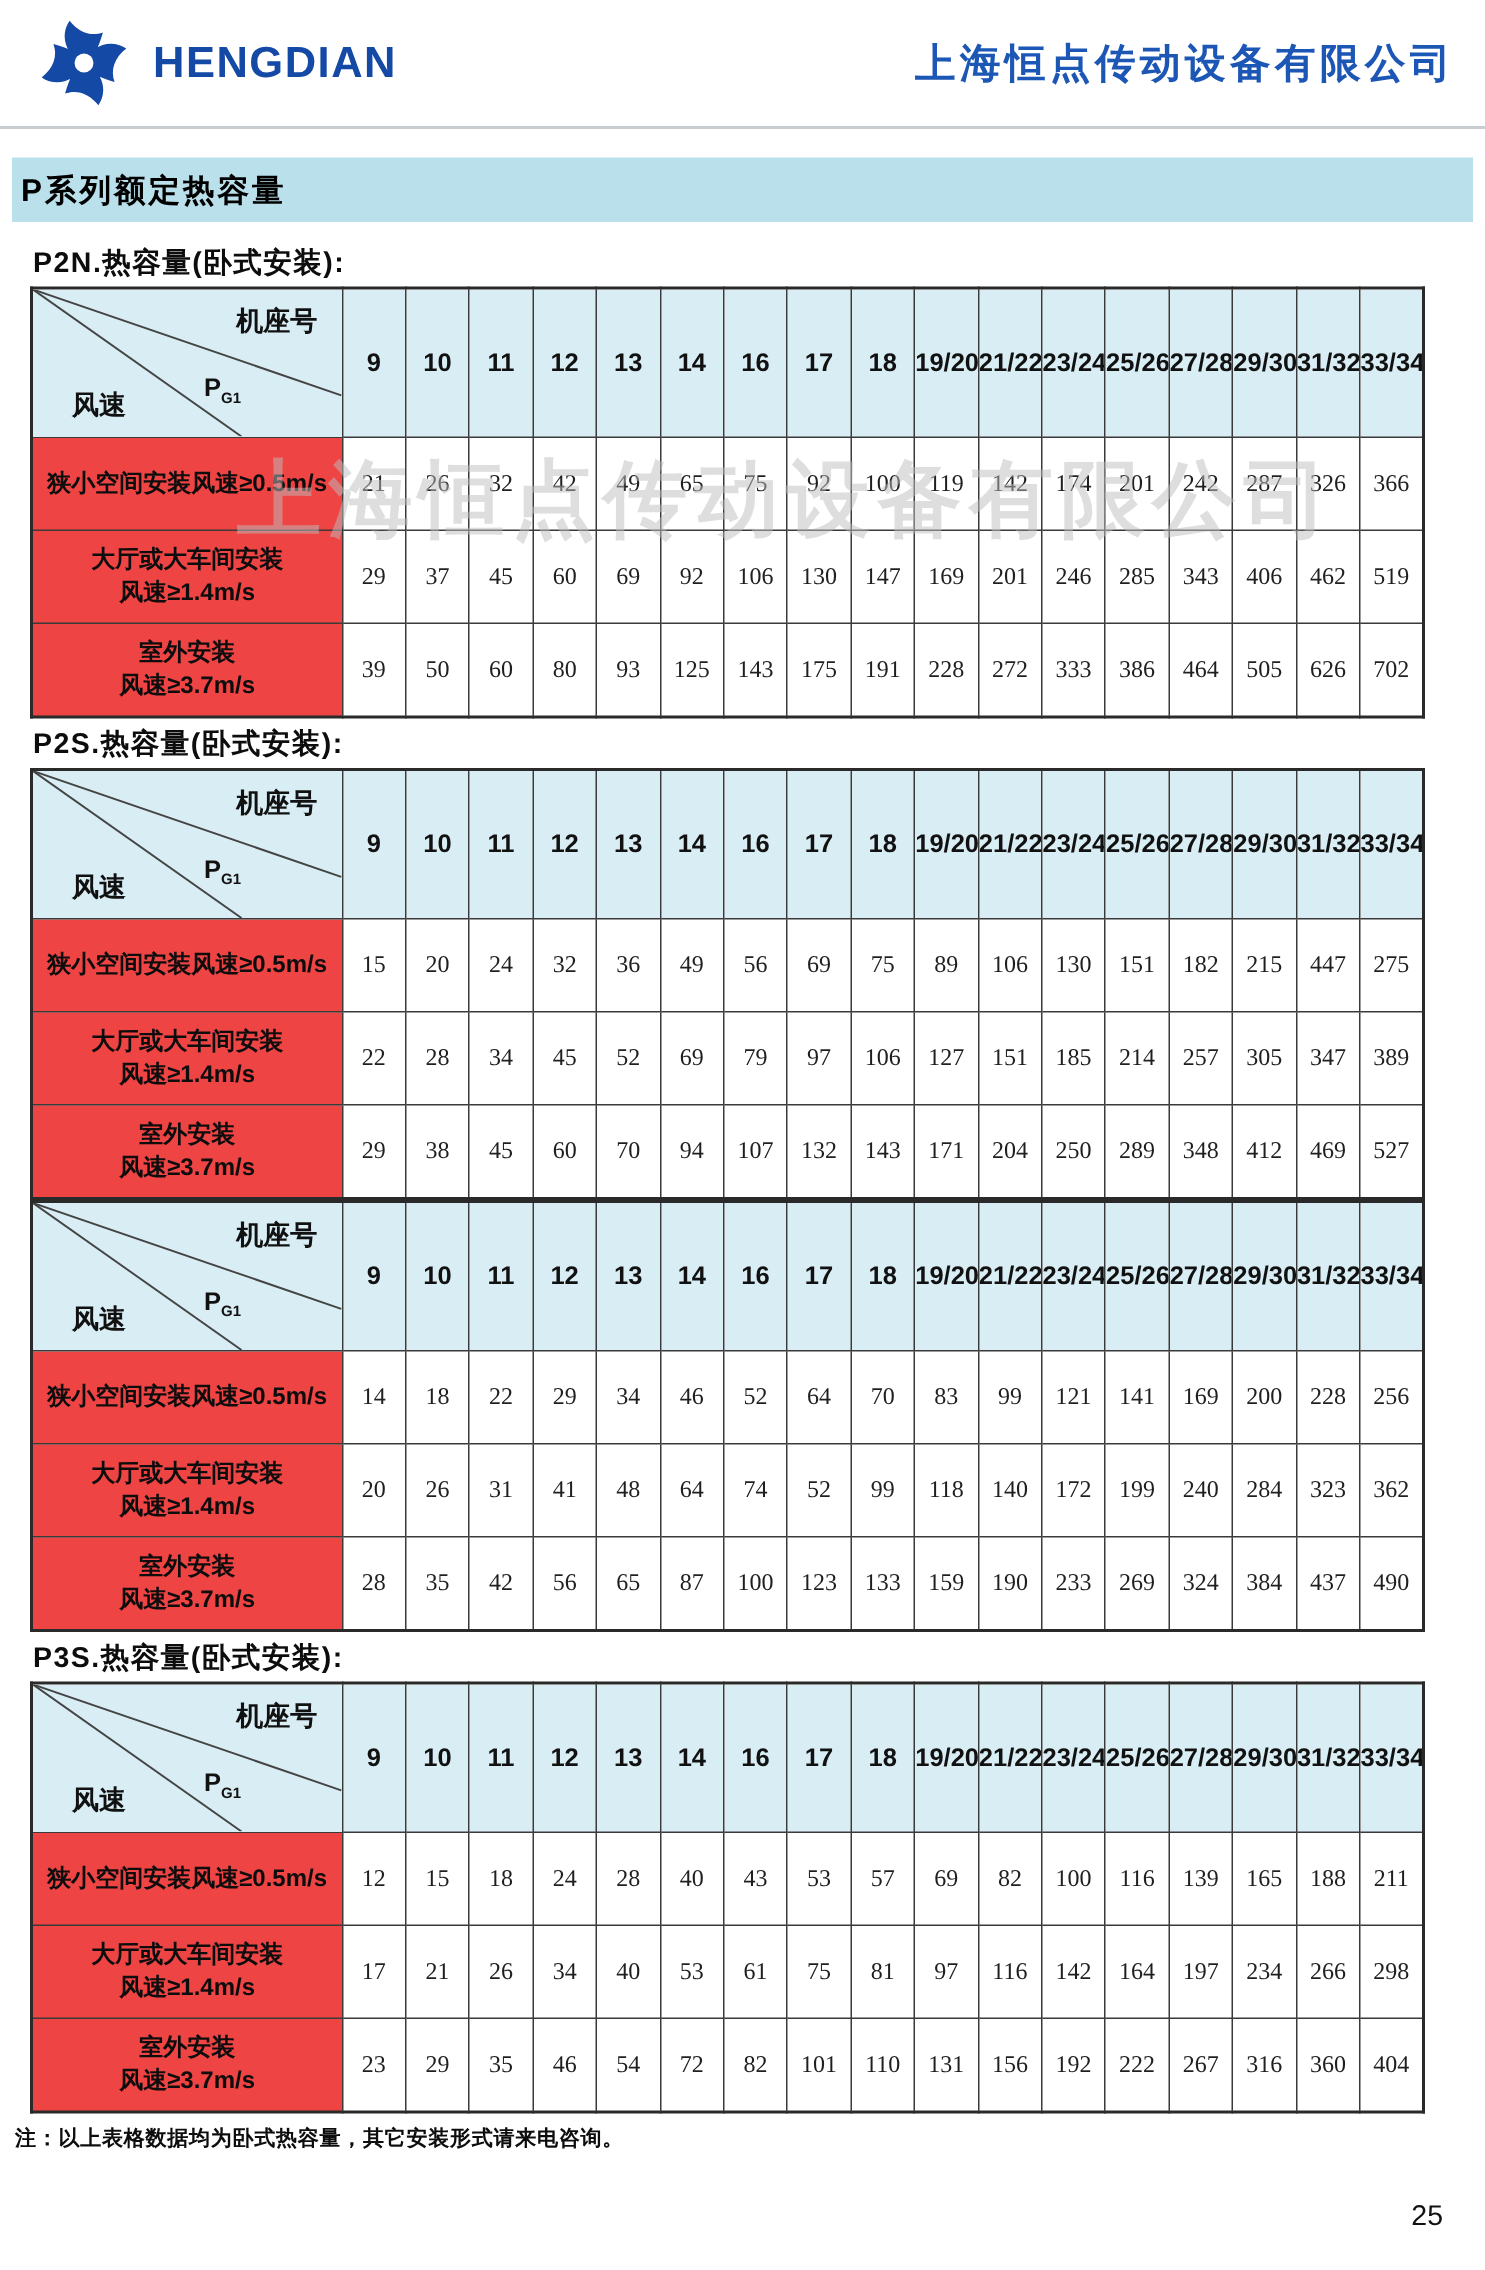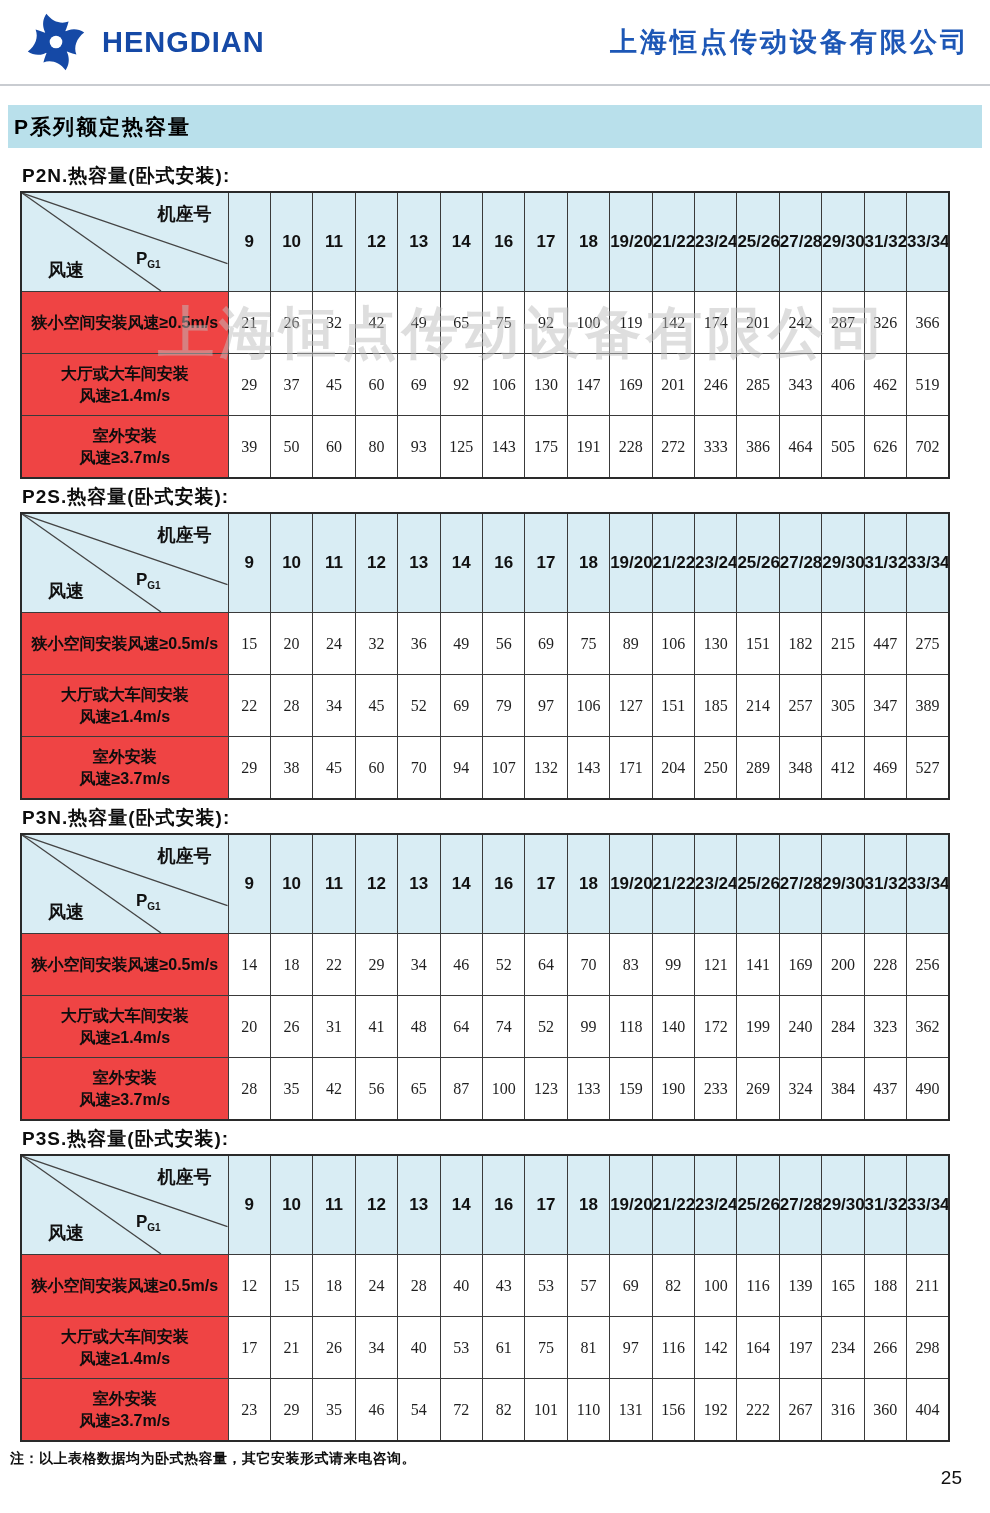--- a/index.html
+++ b/index.html
@@ -323,21 +323,20 @@
             <td class="vcell">289</td>
             <td class="vcell">348</td>
             <td class="vcell">412</td>
             <td class="vcell">469</td>
             <td class="vcell">527</td>
           </tr>
         </tbody>
       </table>
     </div>
     <div class="section">
-      <div class="sec-title">P3N.热容量(卧式安装):</div>
       <table class="cap-table">
         <colgroup>
           <col style="width: 207px;">
           <col>
           <col>
           <col>
           <col>
           <col>
           <col>
           <col>

